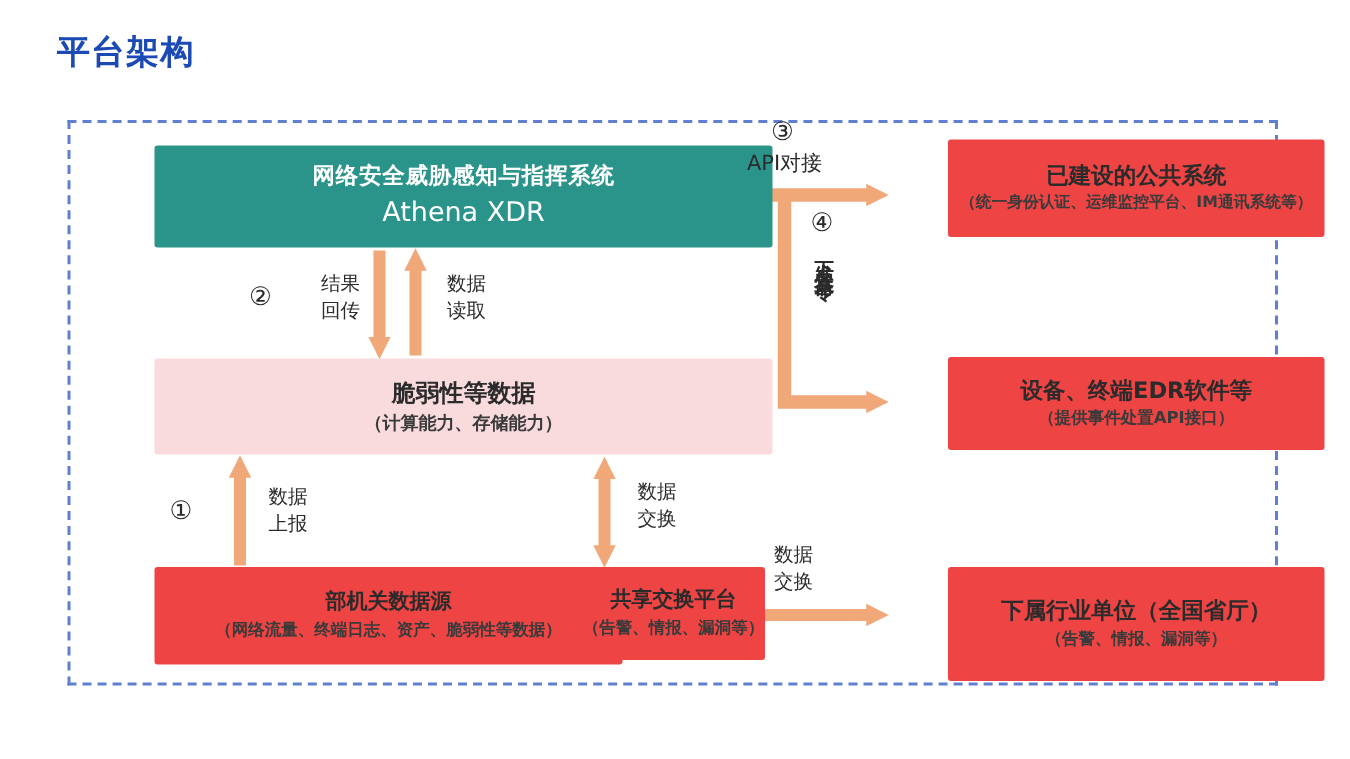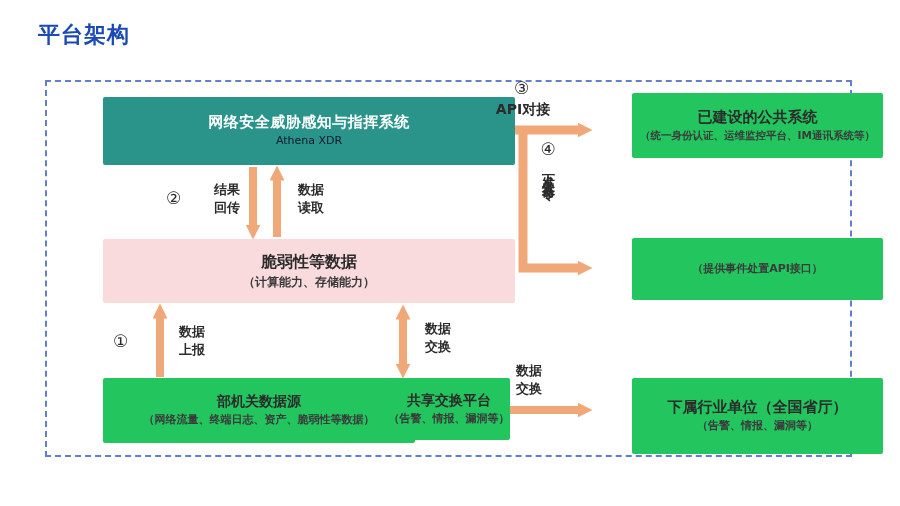--- a/index.html
+++ b/index.html
@@ -32,41 +32,41 @@
     color:#2b2b2b;
     margin-left:40px;
   }
   .node .t1 { font-weight:bold; font-size:14px; line-height:1.4; }
   .node .t2 { font-weight:600; font-size:11px; line-height:1.5; color:#3a3a3a; }
   .node-xdr {
     left:63px; top:97px; width:412px; height:68px;
     background:#2a948a; color:#ffffff;
   }
   .node-xdr .t1 { font-size:15px; letter-spacing:0.5px; }
-  .node-xdr .t2 { font-size:11px; font-weight:normal; color:#0f172a; }
+  .node-xdr .t2 { font-size:18px; font-weight:normal; color:#ffffff; }
   .node-bigdata {
     left:63px; top:239px; width:412px; height:64px;
     background:#f9dbde;
   }
   .node-bigdata .t1 { font-size:16px; }
   .node-bigdata .t2 { font-size:12px; }
-  .node-yellow { background:#22c55e;text-align:center; }
+  .node-yellow { background:#ef4444;text-align:center; }
   .node-datasource { left:63px;  top:378px; width:312px; height:65px; }
   .node-exchange   { left:348px; top:378px; width:122px; height:62px; }
   .node-public     { left:592px; top:93px;  width:251px; height:65px; }
   .node-public .t1 { font-size:15px; }
   .node-public .t2 { font-size:10.5px; }
   .node-edr        { left:592px; top:238px; width:251px; height:62px; }
   .node-edr .t1    { font-size:15px; }
   .node-sub        { left:592px; top:378px; width:251px; height:76px; }
   .node-sub .t1    { font-size:15px; }
   .arrow-layer { position:absolute; left:0; top:0; pointer-events:none; }
   .lbl {
     position:absolute;
-    font-size:13px; font-weight:700; color:#2b2b2b;
+    font-size:13px; font-weight:400; color:#2b2b2b;
     line-height:1.35; text-align:center;
     white-space:pre-line;
   }
   .circ { font-size:17px; font-weight:normal; }
   .v-col {
     position:absolute; left:531px; top:139px; width:34px;
     display:flex; flex-direction:column; align-items:center;
     color:#2b2b2b;
   }
   .v-col .vtext {
@@ -118,20 +118,21 @@
     <div class="t1">共享交换平台</div>
     <div class="t2">（告警、情报、漏洞等）</div>
   </div>
 
   <div class="node node-yellow node-public">
     <div class="t1">已建设的公共系统</div>
     <div class="t2">（统一身份认证、运维监控平台、IM通讯系统等）</div>
   </div>
 
   <div class="node node-yellow node-edr">
+    <div class="t1">设备、终端EDR软件等</div>
     <div class="t2">（提供事件处置API接口）</div>
   </div>
 
   <div class="node node-yellow node-sub">
     <div class="t1">下属行业单位（全国省厅）</div>
     <div class="t2">（告警、情报、漏洞等）</div>
   </div>
 
   <div class="lbl circ" style="left:166px; top:187px;">②</div>
   <div class="lbl" style="left:203px; top:181px; width:48px;">结果

